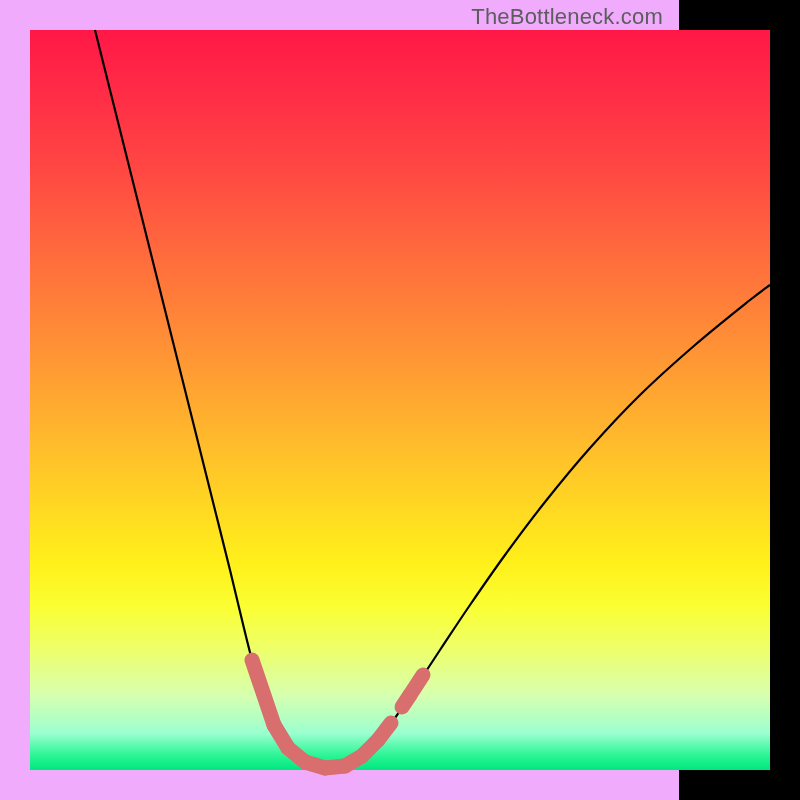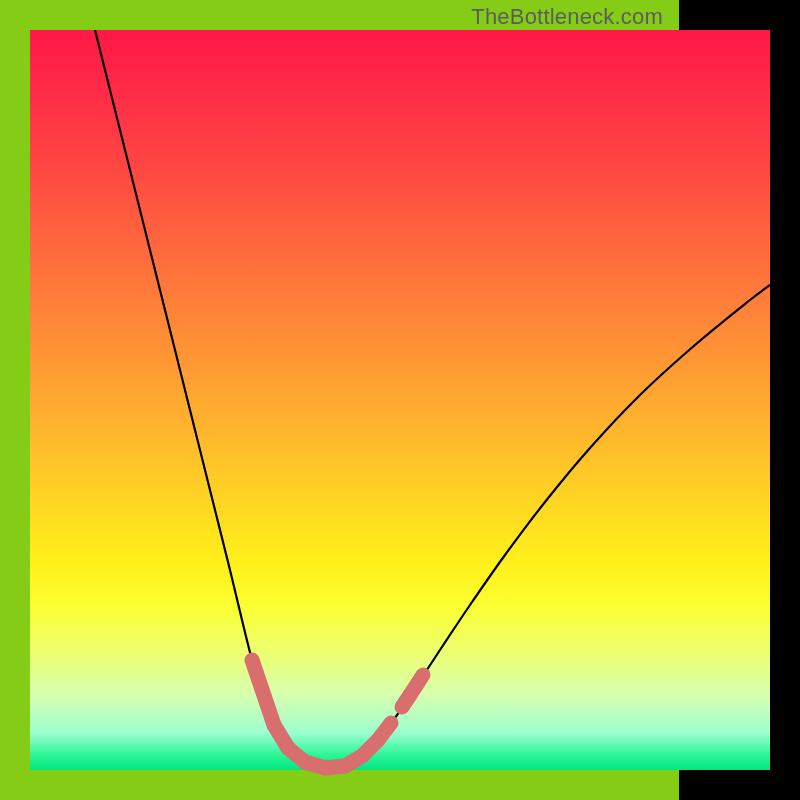--- a/index.html
+++ b/index.html
@@ -10,21 +10,21 @@
     background: #000;
     overflow: hidden;
     font-family: Arial, Helvetica, sans-serif;
   }
   .frame {
     position: absolute;
     top: 0;
     left: 0;
     width: 679px;
     height: 800px;
-    background: #84cc16;
+    background: #f0abfc;
   }
   .plot-area {
     position: absolute;
     top: 30px;
     left: 30px;
     width: 740px;
     height: 740px;
     
     background: linear-gradient(
       to bottom,

